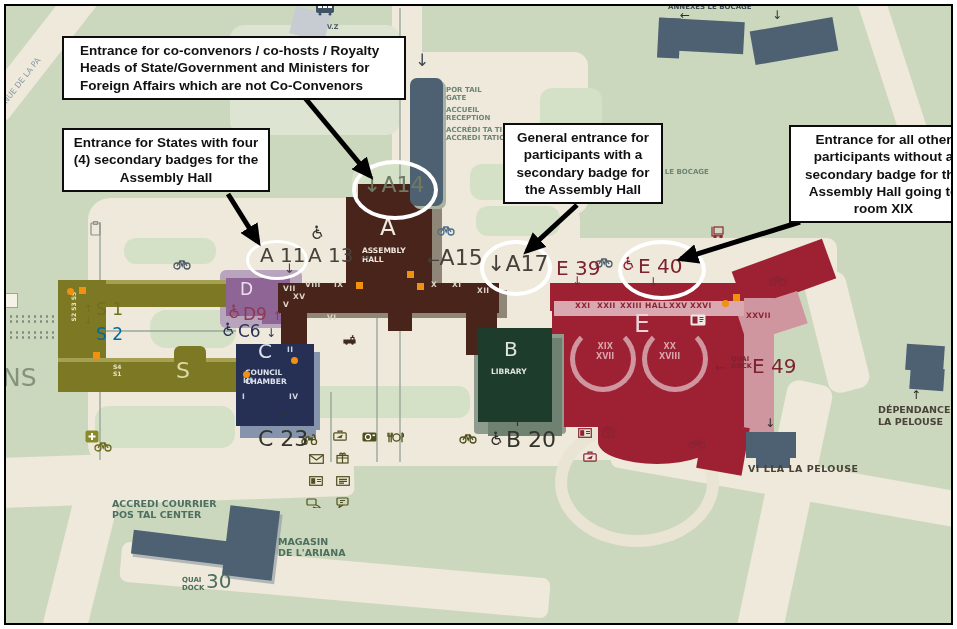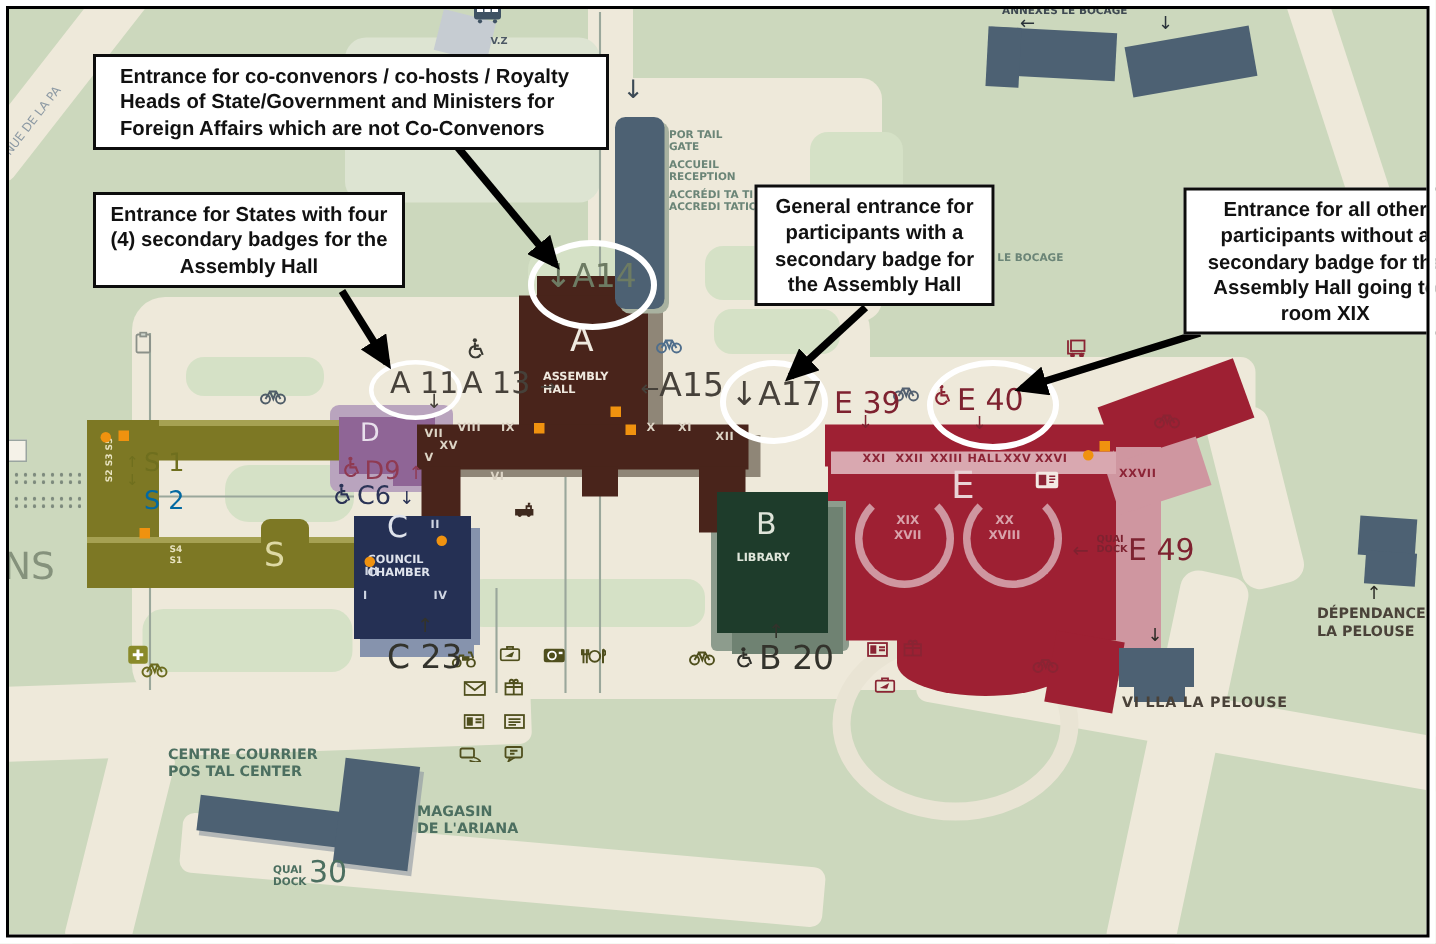--- a/index.html
+++ b/index.html
@@ -218,21 +218,21 @@
 RECEPTION</div>
   <div class="t" style="left:446px;top:126px;font-size:7px;font-weight:bold;color:#6b8577;z-index:28;">ACCRÉDI TA TI
 ACCREDI TATIO</div>
   <div class="t" style="left:327px;top:24px;font-size:6.5px;font-weight:bold;color:#4c5864;z-index:28;">V.Z</div>
   <div class="t" style="left:668px;top:3px;font-size:7px;font-weight:bold;color:#3f4a52;z-index:28;">ANNEXES LE BOCAGE</div>
   <div class="ent" style="left:680px;top:8px;font-size:12px;color:#2a333a;z-index:28;">←</div>
   <div class="ent" style="left:772px;top:8px;font-size:12px;color:#2a333a;z-index:28;">↓</div>
   <div class="t" style="left:657px;top:168px;font-size:7px;font-weight:bold;color:#6b8577;z-index:28;">A LE BOCAGE</div>
   <div class="t" style="left:-6px;top:76px;font-size:8px;color:#8d9aa4;transform:rotate(-52deg);z-index:28;">NUE DE LA PA</div>
   <div class="t" style="left:2px;top:364px;font-size:25px;color:#85927c;z-index:28;text-align:center;">NS</div>
-  <div class="t" style="left:112px;top:498px;font-size:9.5px;font-weight:bold;color:#4c6f60;z-index:28;line-height:1.2;">CENTRE COURRIER
+  <div class="t" style="left:112px;top:498px;font-size:9.5px;font-weight:bold;color:#4c6f60;z-index:28;line-height:1.2;">ACCREDI COURRIER
 POS TAL CENTER</div>
   <div class="t" style="left:278px;top:536px;font-size:9.5px;font-weight:bold;color:#4c6f60;z-index:28;line-height:1.2;">MAGASIN
 DE L'ARIANA</div>
   <div class="t" style="left:182px;top:576px;font-size:7px;font-weight:bold;color:#4c6f60;z-index:28;line-height:1.15;">QUAI
 DOCK</div>
   <div class="t" style="left:206px;top:570px;font-size:20px;color:#4c6f60;z-index:28;">30</div>
   <div class="t" style="left:748px;top:464px;font-size:9.5px;font-weight:bold;color:#4a4239;letter-spacing:.5px;z-index:28;">VI LLA LA PELOUSE</div>
   <div class="ent" style="left:765px;top:416px;font-size:12px;color:#2a2a24;z-index:28;">↓</div>
   <div class="t" style="left:878px;top:404px;font-size:9.5px;font-weight:bold;color:#4a4239;z-index:28;line-height:1.25;">DÉPENDANCE
 LA PELOUSE</div>

